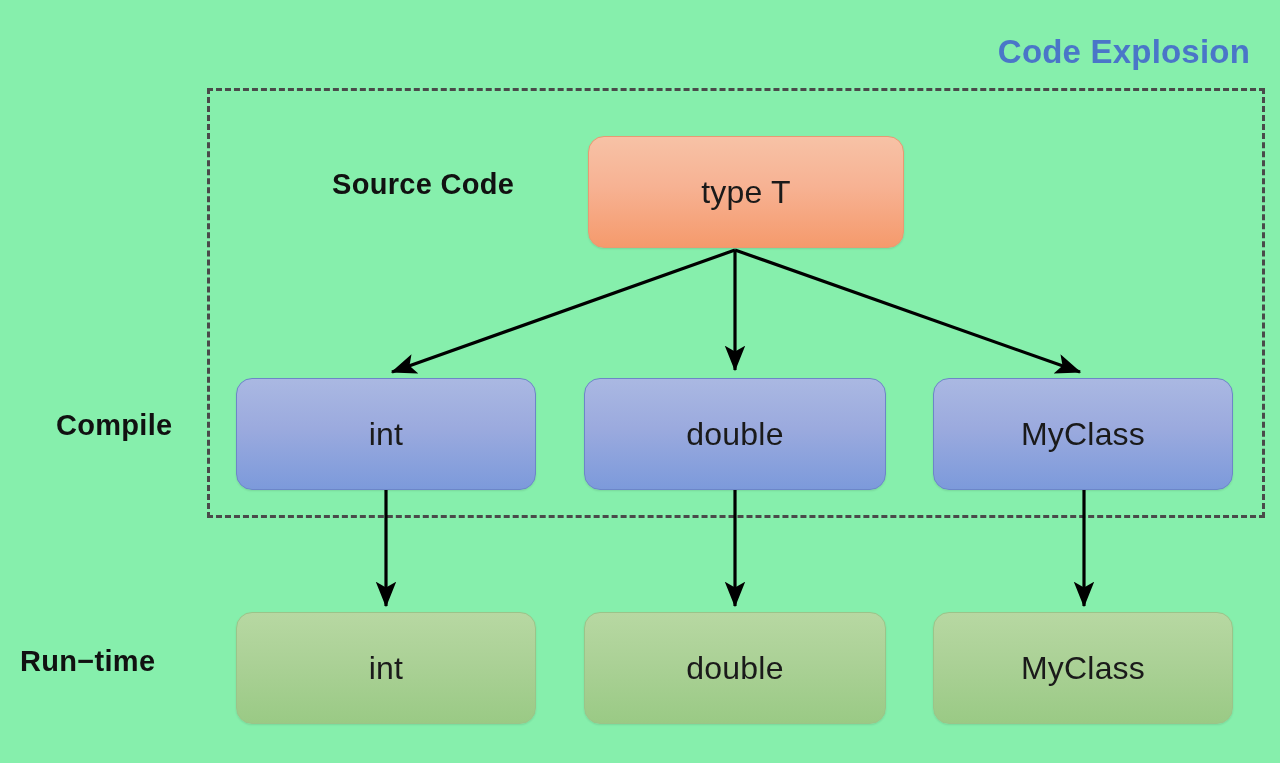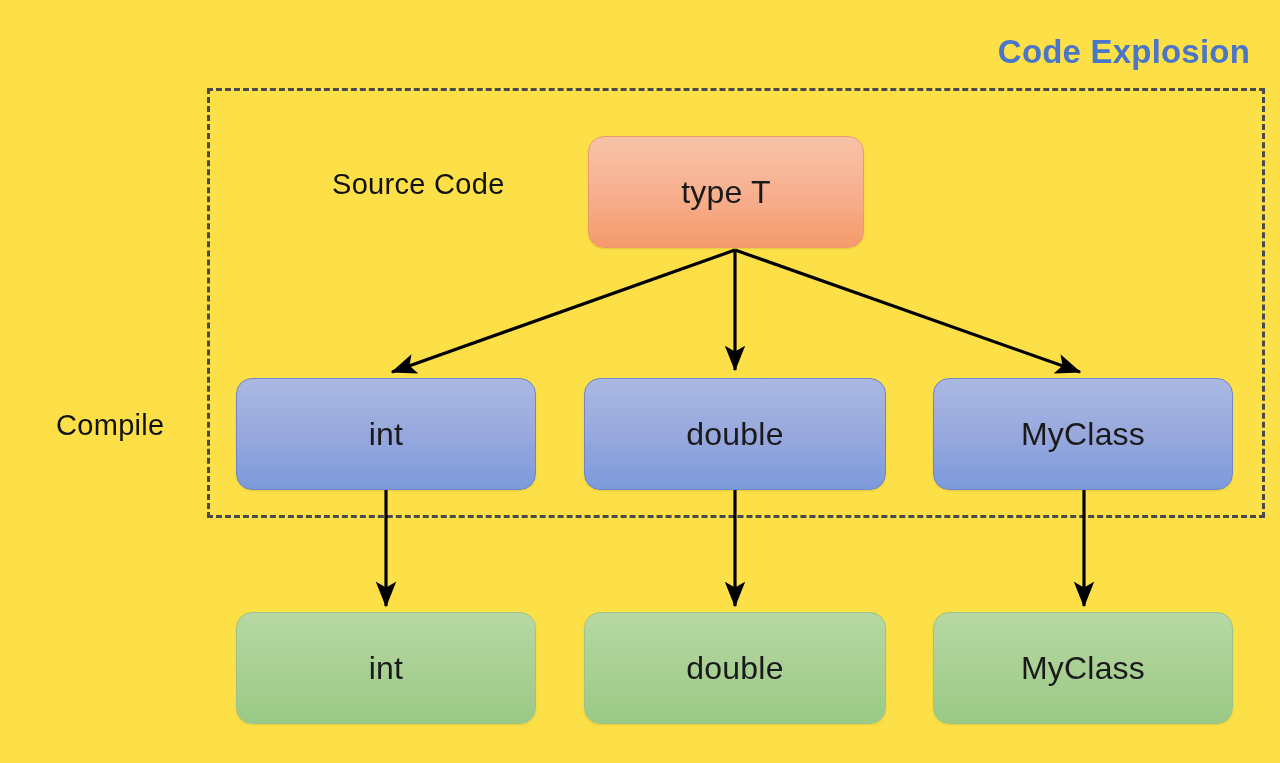--- a/index.html
+++ b/index.html
@@ -9,21 +9,21 @@
     background: #ffffff;
   }
   body {
     font-family: "Liberation Sans", "DejaVu Sans", sans-serif;
     -webkit-font-smoothing: antialiased;
   }
   #canvas {
     position: relative;
     width: 1280px;
     height: 763px;
-    background: #fde047;
+    background: #86efac;
     overflow: hidden;
   }
 
   
   #diagram-title {
     position: absolute;
     right: 30px;
     top: 33px;
     font-size: 33px;
     font-weight: 600;
@@ -41,21 +41,21 @@
     height: 430px;
     border: 3px dashed #4a4a4a;
     box-sizing: border-box;
     background: transparent;
   }
 
   
   .row-label {
     position: absolute;
     font-size: 29px;
-    font-weight: normal;
+    font-weight: bold;
     color: #111111;
     white-space: nowrap;
     letter-spacing: 0.3px;
   }
   #label-source-code {
     left: 332px;
     top: 168px;
     font-size: 29px;
   }
   #label-compile {
@@ -92,21 +92,21 @@
     border: 1.5px solid #6C86C8;
     box-shadow: 0 1px 2px rgba(0,0,0,0.10);
   }
   .node-green {
     background: linear-gradient(to bottom, #B7D8A2 0%, #ABD196 45%, #9ACA85 100%);
     border: 1.5px solid #9BC489;
     box-shadow: 0 1px 2px rgba(0,0,0,0.10);
   }
 
   
-  #node-type-t      { left: 588px; top: 136px; width: 276px; height: 112px; }
+  #node-type-t      { left: 588px; top: 136px; width: 316px; height: 112px; }
 
   #node-compile-int     { left: 236px; top: 378px; width: 300px; height: 112px; }
   #node-compile-double  { left: 584px; top: 378px; width: 302px; height: 112px; }
   #node-compile-myclass { left: 933px; top: 378px; width: 300px; height: 112px; }
 
   #node-runtime-int     { left: 236px; top: 612px; width: 300px; height: 112px; }
   #node-runtime-double  { left: 584px; top: 612px; width: 302px; height: 112px; }
   #node-runtime-myclass { left: 933px; top: 612px; width: 300px; height: 112px; }
 
   
@@ -141,20 +141,21 @@
 
     <line x1="386" y1="490" x2="386" y2="606" stroke="#000000" stroke-width="3.2" marker-end="url(#ah)"></line>
     <line x1="735" y1="490" x2="735" y2="606" stroke="#000000" stroke-width="3.2" marker-end="url(#ah)"></line>
     <line x1="1084" y1="490" x2="1084" y2="606" stroke="#000000" stroke-width="3.2" marker-end="url(#ah)"></line>
   </svg>
 
   <div class="row-label" id="label-source-code">Source Code</div>
 
   <div class="row-label" id="label-compile">Compile</div>
 
+  <div class="row-label" id="label-runtime">Run−time</div>
 
   <div class="node node-orange" id="node-type-t">type T</div>
 
   <div class="node node-blue" id="node-compile-int">int</div>
   <div class="node node-blue" id="node-compile-double">double</div>
   <div class="node node-blue" id="node-compile-myclass">MyClass</div>
 
   <div class="node node-green" id="node-runtime-int">int</div>
   <div class="node node-green" id="node-runtime-double">double</div>
   <div class="node node-green" id="node-runtime-myclass">MyClass</div>

